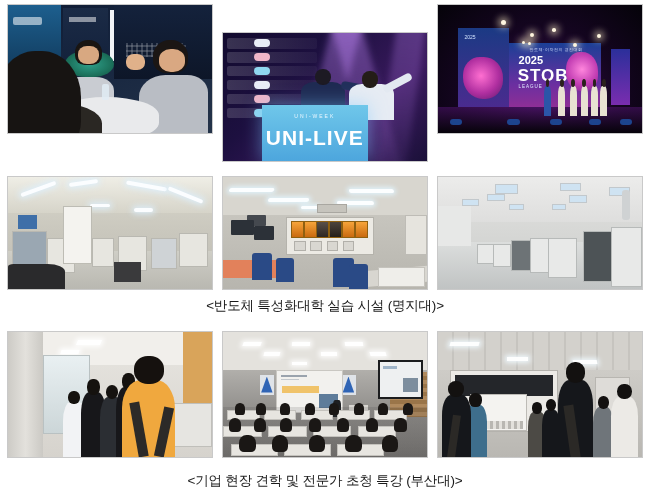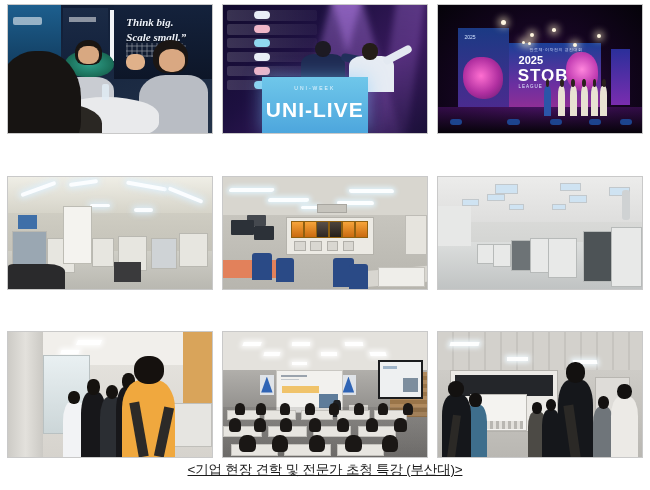--- a/index.html
+++ b/index.html
@@ -54,21 +54,21 @@
     width: 650px;
     text-align: center;
     font-size: 13.5px;
     color: #1a1a1a;
     letter-spacing: -0.2px;
     font-family: "Liberation Sans", "DejaVu Sans", sans-serif;
     white-space: nowrap;
   }
   .cap1 { top: 141px; }
   .cap2 { top: 297px; }
-  .cap3 { top: 461px; text-decoration: underline; }
+  .cap3 { top: 472px; }
 
   
   .p11 { background: linear-gradient(160deg,#0f1b33 0%,#16253f 40%,#243349 100%); }
   .p11 .wallpanel {
     position: absolute; top:0; left:52%; width:48%; height:58%;
     background: linear-gradient(180deg,#14223c,#0d1628);
   }
   .p11 .thinkbig {
     position:absolute; top:8%; left:58%; color:#eef3fb;
     font-family:"Liberation Serif", serif; font-style:italic;
@@ -148,21 +148,21 @@
     position:absolute; bottom:12%; left:26%; width:26%; height:32%;
     background:#c9ccd2; border-radius:34% 34% 0 0;
   }
   .p11 .bottle {
     position:absolute; bottom:26%; left:46%; width:3.5%; height:12%;
     background:rgba(225,235,245,.85); border-radius:2px;
   }
   .p11 .bottle.b2 { left:30%; bottom:24%; height:10%; }
 
   
-  .p12 { background: linear-gradient(135deg,#120b2e 0%,#1d1040 35%,#3a1a5e 70%,#1a1038 100%); }
+  .p12 { background: linear-gradient(135deg,#120b2e 0%,#1d1040 35%,#3a1a5e 70%,#1a1038 100%); margin-top: 28px; }
   .p12 .beam {
     position:absolute; top:-20%; width:14%; height:150%;
     background:linear-gradient(180deg, rgba(200,140,255,.45), rgba(120,70,200,0));
     transform:rotate(14deg); filter:blur(3px);
   }
   .p12 .beam.b1 { left:44%; }
   .p12 .beam.b2 { left:64%; transform:rotate(-16deg); }
   .p12 .beam.b3 { left:80%; transform:rotate(8deg); opacity:.7; }
   .p12 .leftlist {
     position:absolute; top:4%; left:2%; width:44%; height:74%;
@@ -451,24 +451,20 @@
 
 <div class="doc">
 
   <div class="photo-row row1">
 
     <div class="photo third p11">
       <div class="panelL"></div>
       <div class="panelM"></div>
       <div class="panelW"></div>
       <div class="wallpanel"></div>
-      <div class="thinkbig">
-        <span>Think big.</span>
-        <span>Scale small.”</span>
-      </div>
       <div class="dots"></div>
       <div class="screen"></div>
       <div class="person-m-body"></div>
       <div class="person-m-head"></div>
       <div class="person-m-face"></div>
       <div class="person-r-body"></div>
       <div class="person-r-head"></div>
       <div class="person-r-face"></div>
       <div class="person-r-hand"></div>
       <div class="table"></div>
@@ -623,20 +619,21 @@
       <div class="tool t1"></div>
       <div class="tool t2"></div>
       <div class="tool t3"></div>
       <div class="tool t4"></div>
       <div class="tool t5"></div>
       <div class="tool t6"></div>
       <div class="tool t7"></div>
     </div>
   </div>
 
+  <div class="caption cap2">&lt;반도체 특성화대학 실습 시설 (명지대)&gt;</div>
 
   <div class="photo-row row3">
 
     <div class="photo third p31">
       <div class="ceil"></div>
       <div class="lamp l1"></div>
       <div class="lamp l2"></div>
       <div class="lamp l3"></div>
       <div class="glass"></div>
       <div class="wallR"></div>

